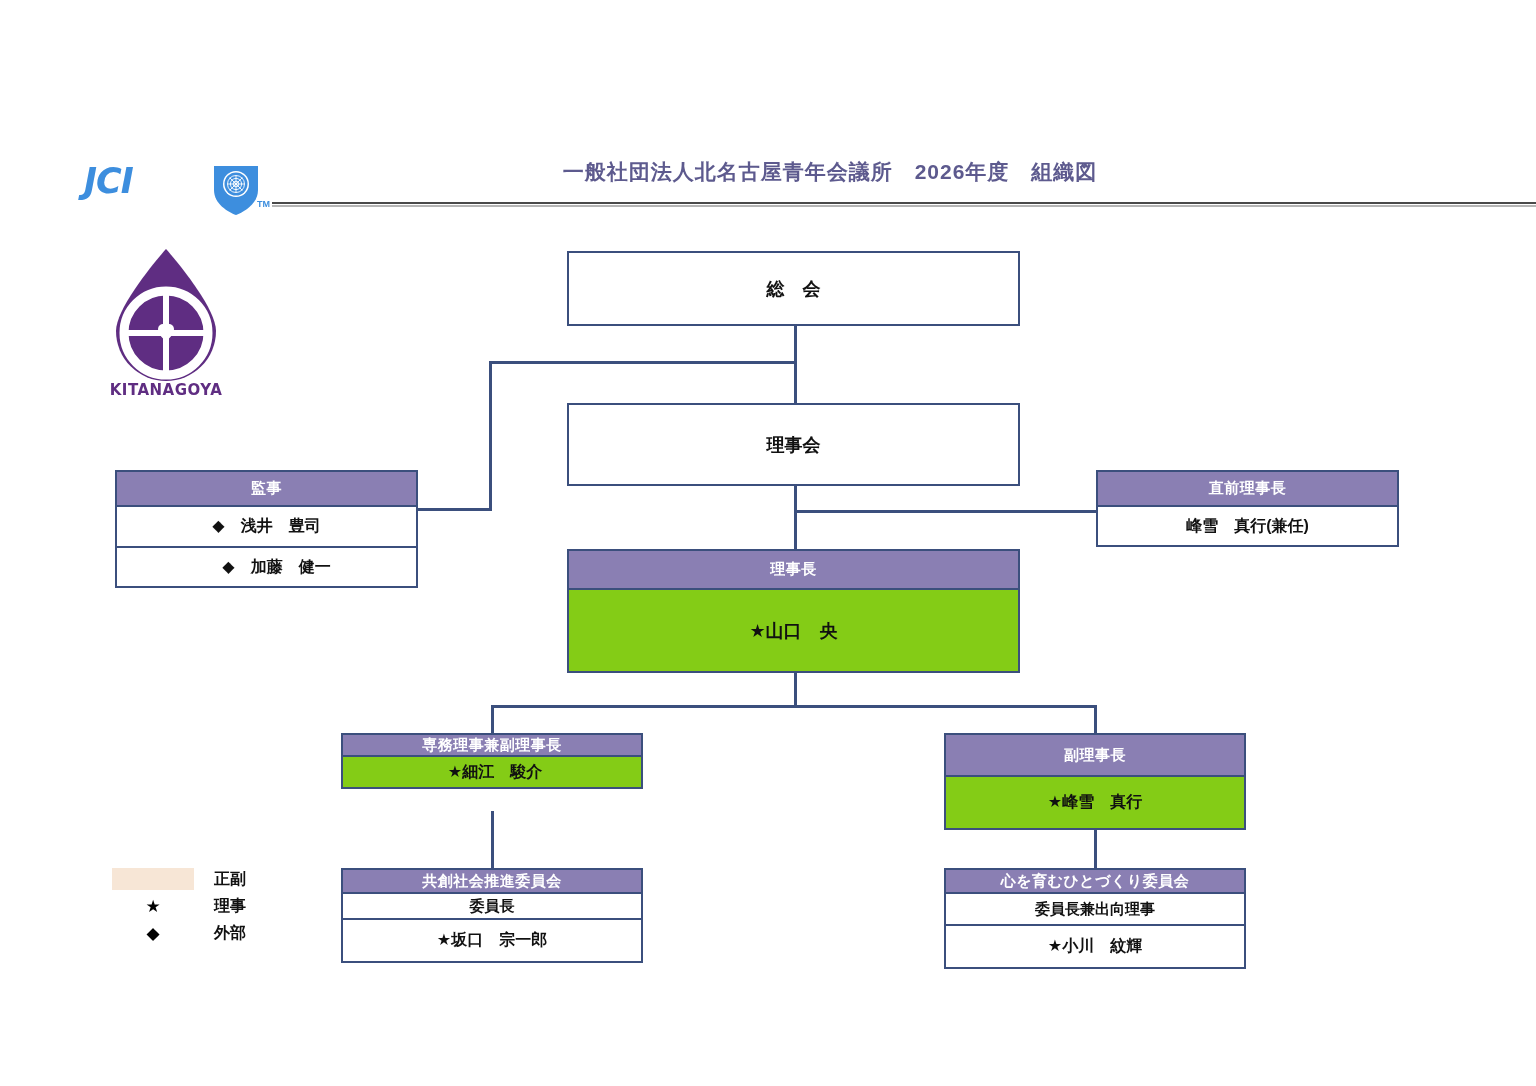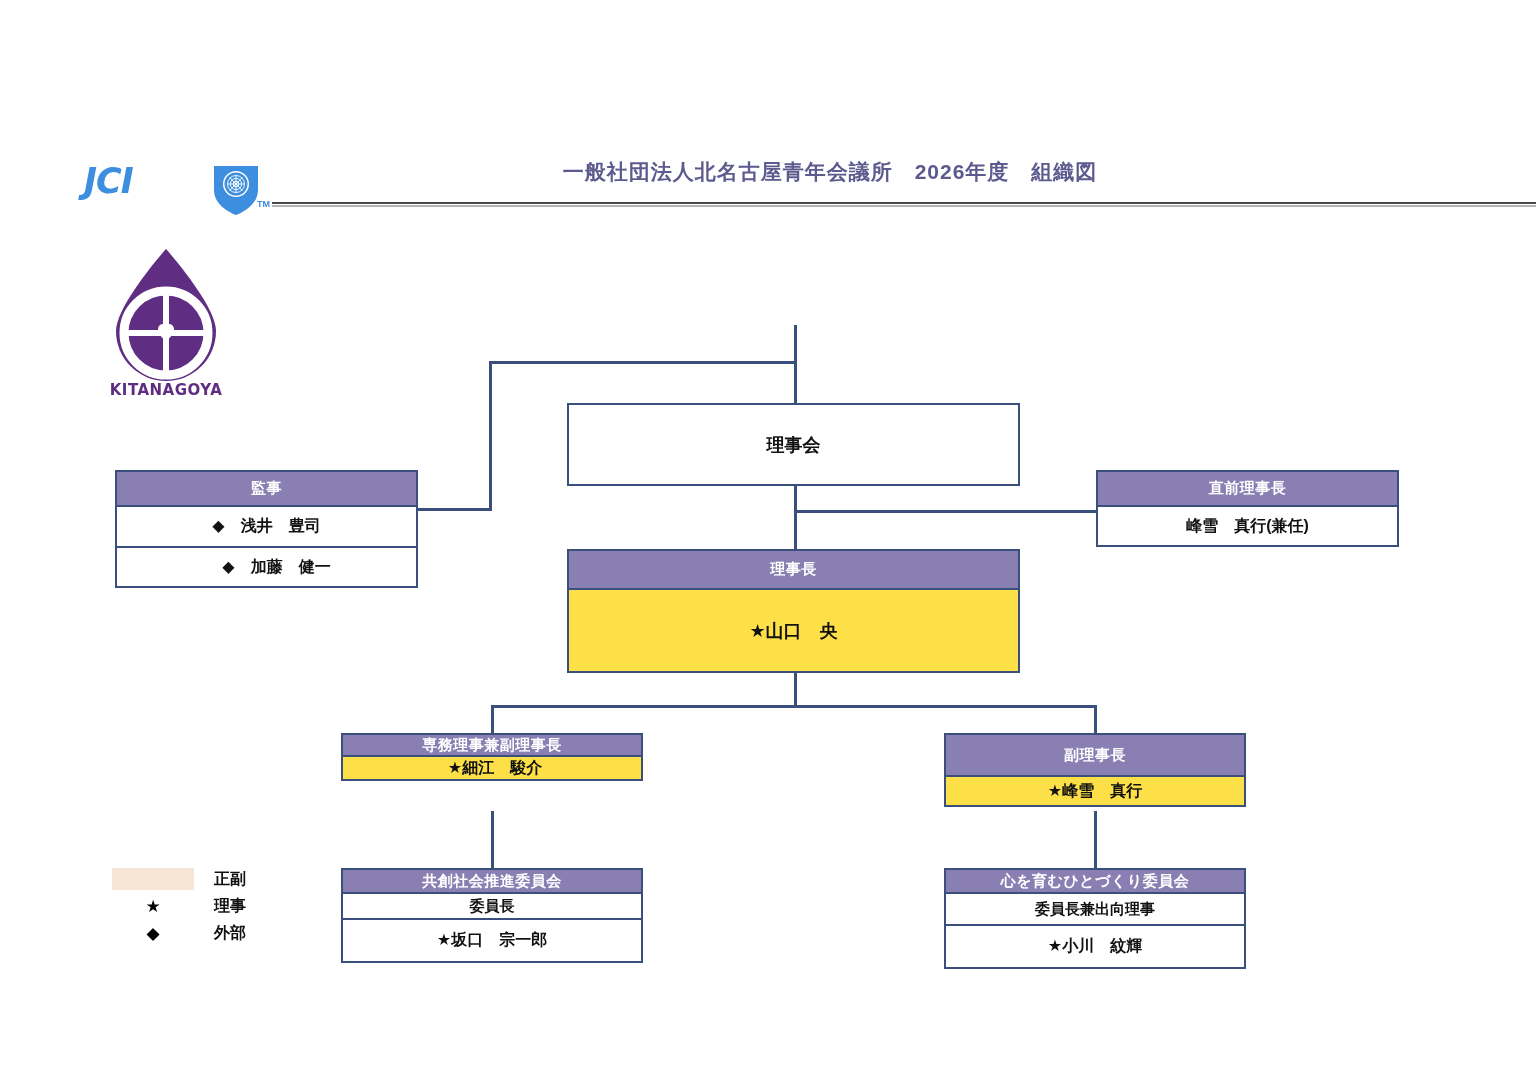--- a/index.html
+++ b/index.html
@@ -81,21 +81,21 @@
     align-items: center;
     justify-content: center;
     white-space: pre;
   }
   .cell + .cell { border-top: none; }
   .cell.plain { background: #ffffff; color: #111111; font-size: 16px; font-weight: bold; }
   .cell.header {
     background: #8a7fb3; color: #ffffff; font-size: 15px; font-weight: bold;
     letter-spacing: 0.5px;
   }
-  .cell.cream { background: #fde047; color: #111111; font-size: 16px; font-weight: bold; }
+  .cell.cream { background: #84cc16; color: #111111; font-size: 16px; font-weight: bold; }
   .cell.big { font-size: 18px; }
 
   
   .conn { position: absolute; background: #3b4f7d; }
   .conn.v { width: 3px; }
   .conn.h { height: 3px; }
 
   
   #legend { position: absolute; left: 112px; top: 868px; width: 220px; }
   #legend .leg-row { position: relative; height: 27px; }
@@ -167,20 +167,23 @@
   <div class="conn h" style="left:794px; top:510px; width:305px;"></div>
 
   <div class="conn v" style="left:794px; top:671px; height:36px;"></div>
   <div class="conn h" style="left:491px; top:705px; width:606px;"></div>
   <div class="conn v" style="left:491px; top:705px; height:30px;"></div>
   <div class="conn v" style="left:1094px; top:705px; height:30px;"></div>
 
   <div class="conn v" style="left:491px; top:811px; height:57px;"></div>
   <div class="conn v" style="left:1094px; top:811px; height:57px;"></div>
 
+  <div class="node" style="left:567px; top:251px; width:453px; height:75px;">
+    <div class="cell plain big" style="height:75px;">総　会</div>
+  </div>
 
   <div class="node" style="left:567px; top:403px; width:453px; height:83px;">
     <div class="cell plain big" style="height:83px;">理事会</div>
   </div>
 
   <div class="node" style="left:115px; top:470px; width:303px; height:118px;border-radius:10px;">
     <div class="cell header" style="height:37px;">監事</div>
     <div class="cell plain" style="height:41px;">◆　浅井　豊司</div>
     <div class="cell plain" style="height:40px;padding-left:20px;">◆　加藤　健一</div>
   </div>
@@ -190,26 +193,26 @@
     <div class="cell plain" style="height:40px;">峰雪　真行(兼任)</div>
   </div>
 
   <div class="node" style="left:567px; top:549px; width:453px; height:124px;">
     <div class="cell header" style="height:41px;">理事長</div>
     <div class="cell cream big" style="height:83px;">★山口　央</div>
   </div>
 
   <div class="node" style="left:341px; top:733px; width:302px; height:78px;">
     <div class="cell header" style="height:24px;">専務理事兼副理事長</div>
-    <div class="cell cream" style="height:24px;padding-left:6px;">★細江　駿介</div>
+    <div class="cell cream" style="height:32px;padding-left:6px;">★細江　駿介</div>
   </div>
 
   <div class="node" style="left:944px; top:733px; width:302px; height:78px;">
     <div class="cell header" style="height:44px;">副理事長</div>
-    <div class="cell cream" style="height:30px;">★峰雪　真行</div>
+    <div class="cell cream" style="height:53px;">★峰雪　真行</div>
   </div>
 
   <div class="node" style="left:341px; top:868px; width:302px; height:95px;">
     <div class="cell header" style="height:26px;">共創社会推進委員会</div>
     <div class="cell plain" style="height:26px; font-size:15px;">委員長</div>
     <div class="cell plain" style="height:43px;">★坂口　宗一郎</div>
   </div>
 
   <div class="node" style="left:944px; top:868px; width:302px; height:95px;">
     <div class="cell header" style="height:26px;">心を育むひとづくり委員会</div>

